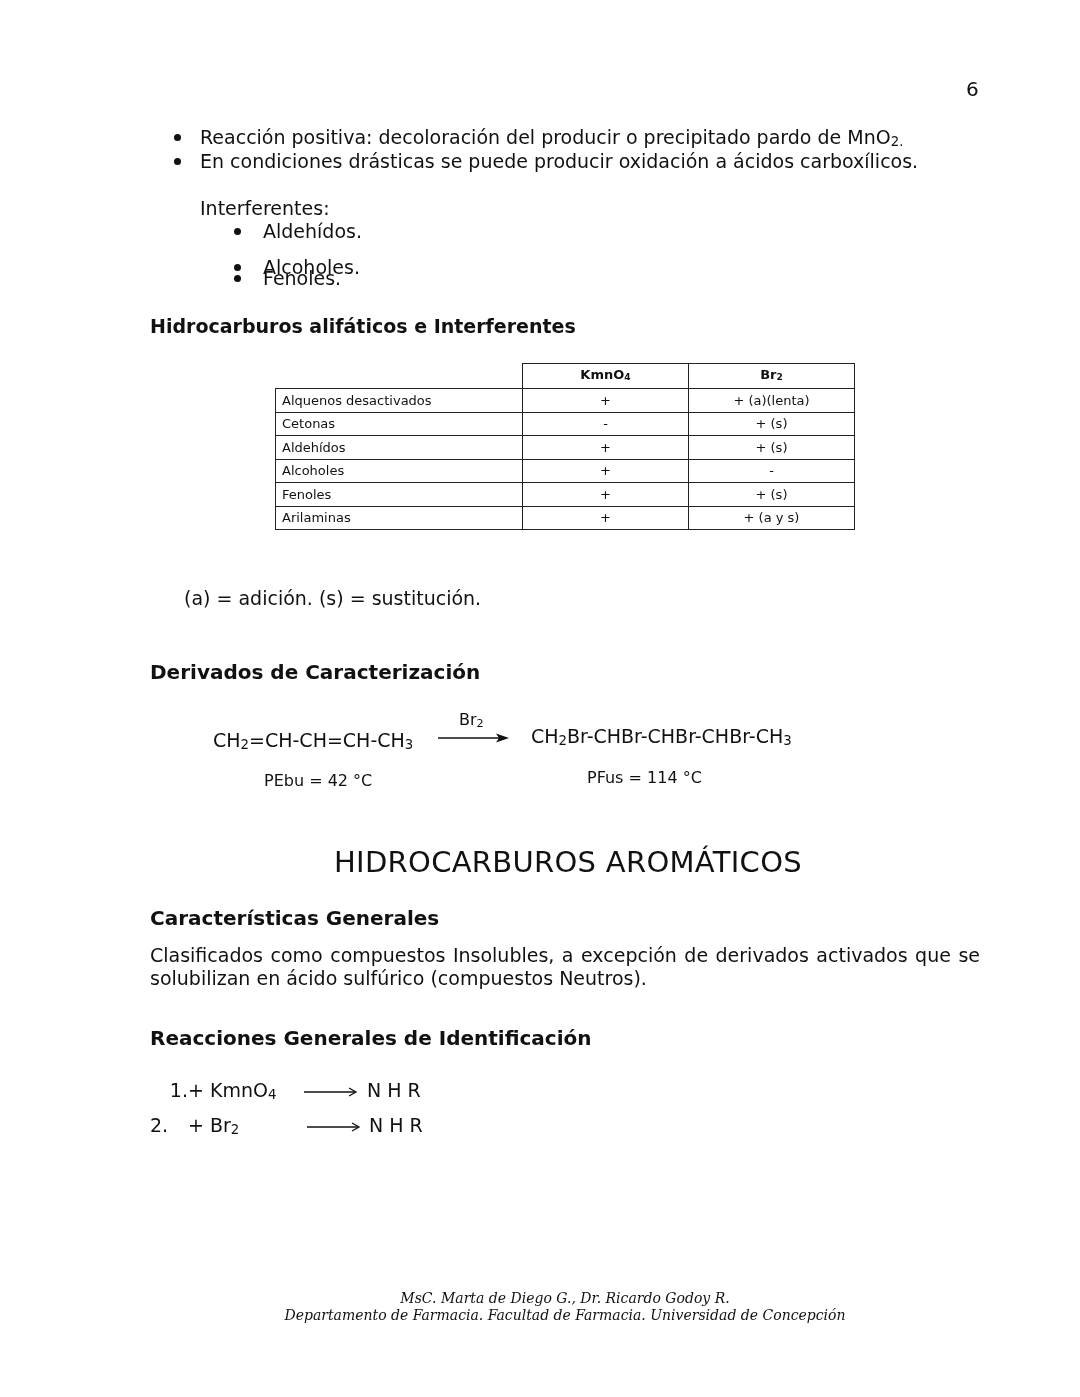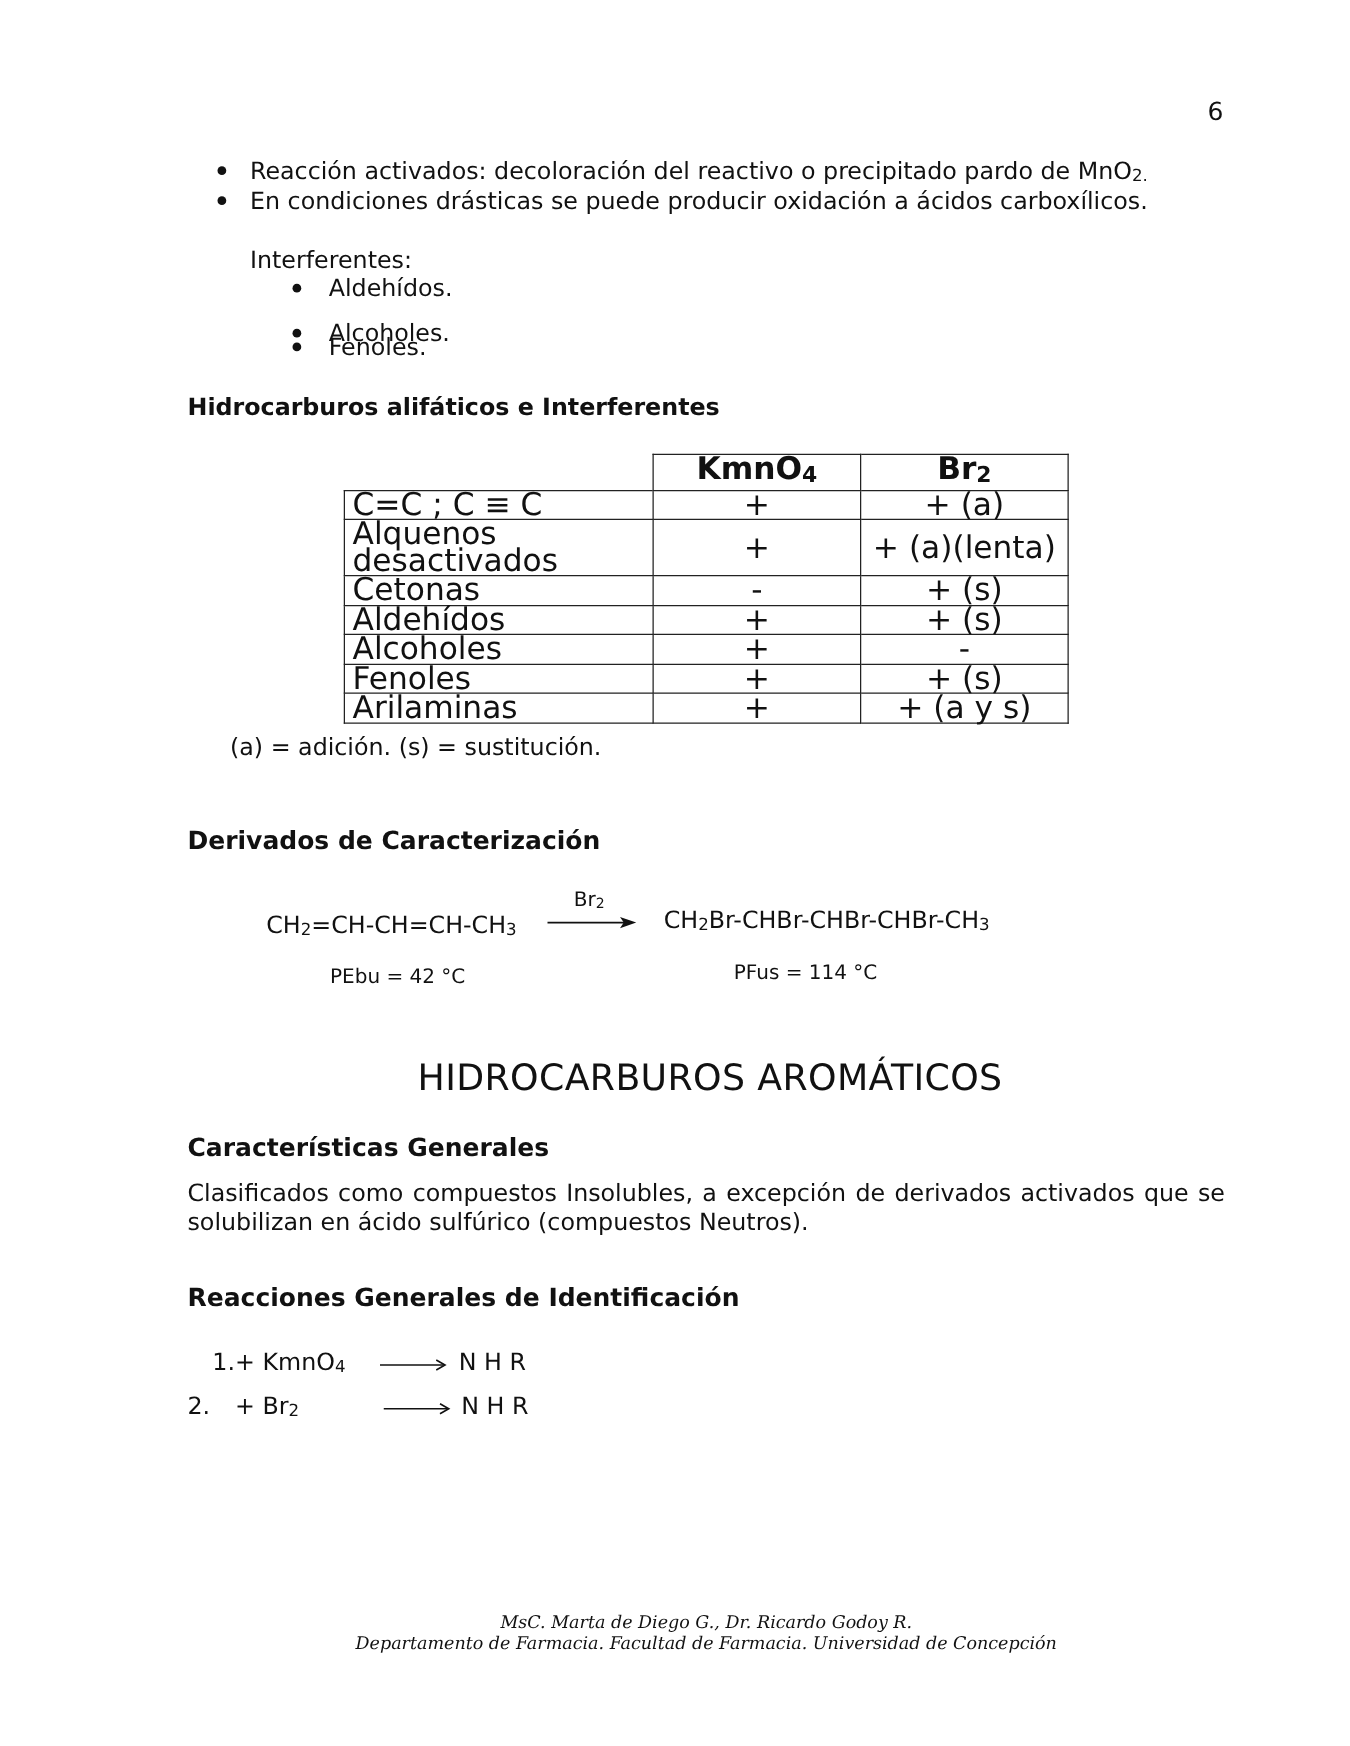--- a/index.html
+++ b/index.html
@@ -6,38 +6,38 @@
   body { width:1080px; height:1397px; position:relative; overflow:hidden; color:#111; font-family:"DejaVu Sans", sans-serif; }
   .abs { position:absolute; }
   .page-num { left:966px; top:77px; font-size:20px; }
   .txt { font-size:19px; line-height:23px; white-space:nowrap; }
   .bullet { display:inline-block; width:30px; }
   .bullet-dot { display:inline-block; width:7px; height:7px; border-radius:50%; background:#111; vertical-align:middle; margin:0 0 3px 4px; }
   .sub { font-size:0.7em; vertical-align:-0.15em; }
   .h3 { font-weight:bold; font-size:19px; }
   .h2 { font-weight:bold; font-size:20px; }
   .h1 { font-size:29px; letter-spacing:0.3px; }
-  table.tbl { border-collapse:collapse; font-size:25px; }
+  table.tbl { border-collapse:collapse; font-size:13px; }
   table.tbl td { border:1.5px solid #222; height:22.5px; padding:0 6px; line-height:22px; }
   table.tbl td.c { text-align:center; }
   table.tbl td.blank { border:none; }
   table.tbl td.hd { font-weight:bold; text-align:center; }
   .chem { font-family:"DejaVu Sans", sans-serif; font-size:19px; font-style:normal; }
   .chem-sm { font-size:16px; }
   .footer { font-family:"DejaVu Serif", serif; font-style:italic; font-size:14px; text-align:center; line-height:17px; }
   .para { font-size:19px; line-height:23px; text-align:justify; width:830px; }
   .arrow-svg { position:absolute; }
 </style>
 </head>
 <body>
 
 <div class="abs page-num">6</div>
 
 <div class="abs txt" style="left:170px; top:126px;">
-  <span class="bullet"><span class="bullet-dot"></span></span><span>Reacción activados: decoloración del reactivo o precipitado pardo de MnO</span><span class="sub">2.</span>
+  <span class="bullet"><span class="bullet-dot"></span></span><span>Reacción positiva: decoloración del producir o precipitado pardo de MnO</span><span class="sub">2.</span>
 </div>
 <div class="abs txt" style="left:170px; top:150px;">
   <span class="bullet"><span class="bullet-dot"></span></span><span>En condiciones drásticas se puede producir oxidación a ácidos carboxílicos.</span>
 </div>
 
 <div class="abs txt" style="left:200px; top:197px;">Interferentes:</div>
 <div class="abs txt" style="left:230px; top:220px;">
   <span class="bullet" style="width:33px"><span class="bullet-dot"></span></span><span>Aldehídos.</span>
 </div>
 <div class="abs txt" style="left:230px; top:244px;margin-top:12px;">
@@ -53,25 +53,20 @@
   <colgroup>
       <col style="width:247px">
       <col style="width:166px">
       <col style="width:166px">
     </colgroup>
   <tbody>
       <tr>
     <td class="blank"></td>
     <td class="hd"><span>KmnO</span><span class="sub">4</span></td>
     <td class="hd"><span>Br</span><span class="sub">2</span></td>
-  </tr>
-  <tr>
-    <td>C=C ; C ≡ C</td>
-    <td class="c">+</td>
-    <td class="c">+ (a)</td>
   </tr>
   <tr>
     <td>Alquenos desactivados</td>
     <td class="c">+</td>
     <td class="c">+ (a)(lenta)</td>
   </tr>
   <tr>
     <td>Cetonas</td>
     <td class="c">-</td>
     <td class="c">+ (s)</td>

